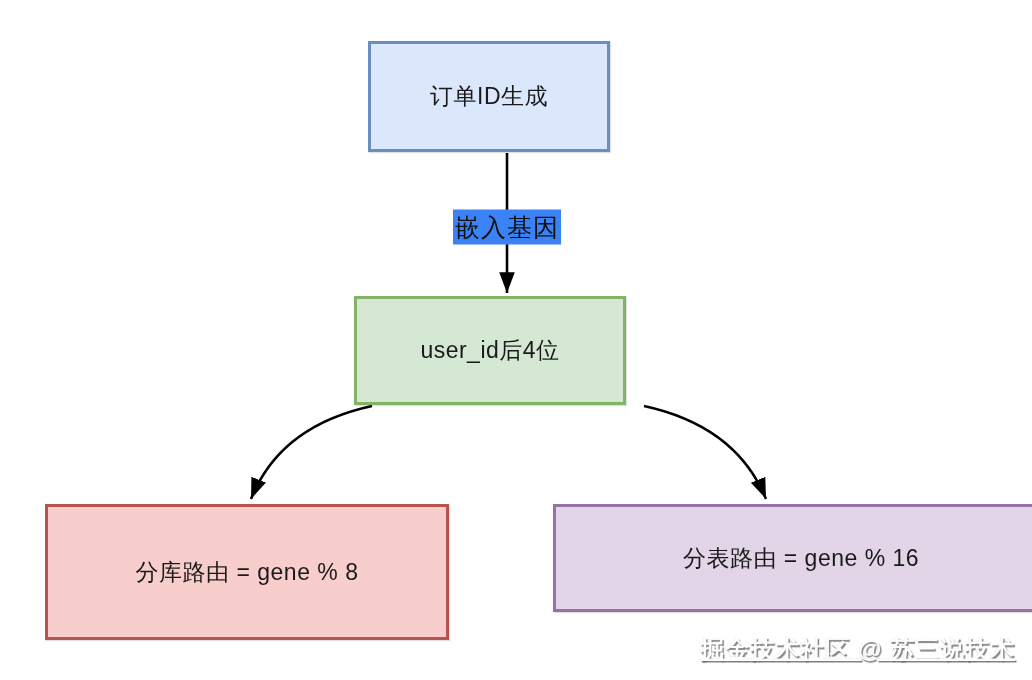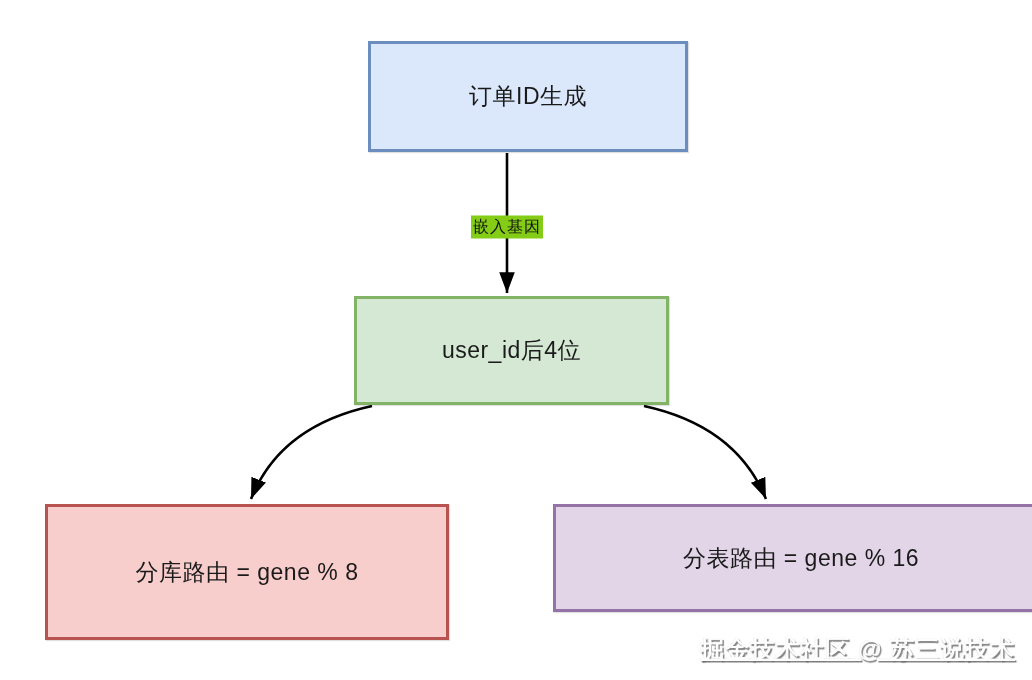--- a/index.html
+++ b/index.html
@@ -28,27 +28,27 @@
     box-sizing: border-box;
     display: flex;
     align-items: center;
     justify-content: center;
     font-size: 23px;
     color: #1a1a1a;
     text-align: center;
     letter-spacing: 0.5px;
   }
   .node-blue {
-    left: 368px; top: 41px; width: 320px; height: 111px;
+    left: 368px; top: 41px; width: 242px; height: 111px;
     background: #dbe8fc;
     border: 3px solid #6c8ebf;
     box-shadow: 1px 1px 1px rgba(0,0,0,0.12);
   }
   .node-green {
-    left: 354px; top: 296px; width: 315px; height: 109px;
+    left: 354px; top: 296px; width: 272px; height: 109px;
     background: #d5e8d4;
     border: 3px solid #82b366;
     box-shadow: 1px 1px 1px rgba(0,0,0,0.12);
   }
   .node-red {
     left: 45px; top: 504px; width: 404px; height: 136px;
     background: #f8cecc;
     border: 3px solid #b85450;
     box-shadow: 1px 1px 1px rgba(0,0,0,0.12);
   }
@@ -56,23 +56,23 @@
     left: 553px; top: 504px; width: 496px; height: 108px;
     background: #e1d5e7;
     border: 3px solid #9673a6;
     box-shadow: 1px 1px 1px rgba(0,0,0,0.12);
   }
   .edge-label {
     position: absolute;
     left: 507px;
     top: 227px;
     transform: translate(-50%, -50%);
-    font-size: 16px;
+    font-size: 25px;
     color: #111111;
-    background: #84cc16;
+    background: #3b82f6;
     padding: 1px 2px;
     white-space: nowrap;
     letter-spacing: 1px;
   }
   .watermark {
     position: absolute;
     right: 17px;
     top: 633px;
     font-size: 24px;
     font-weight: bold;

